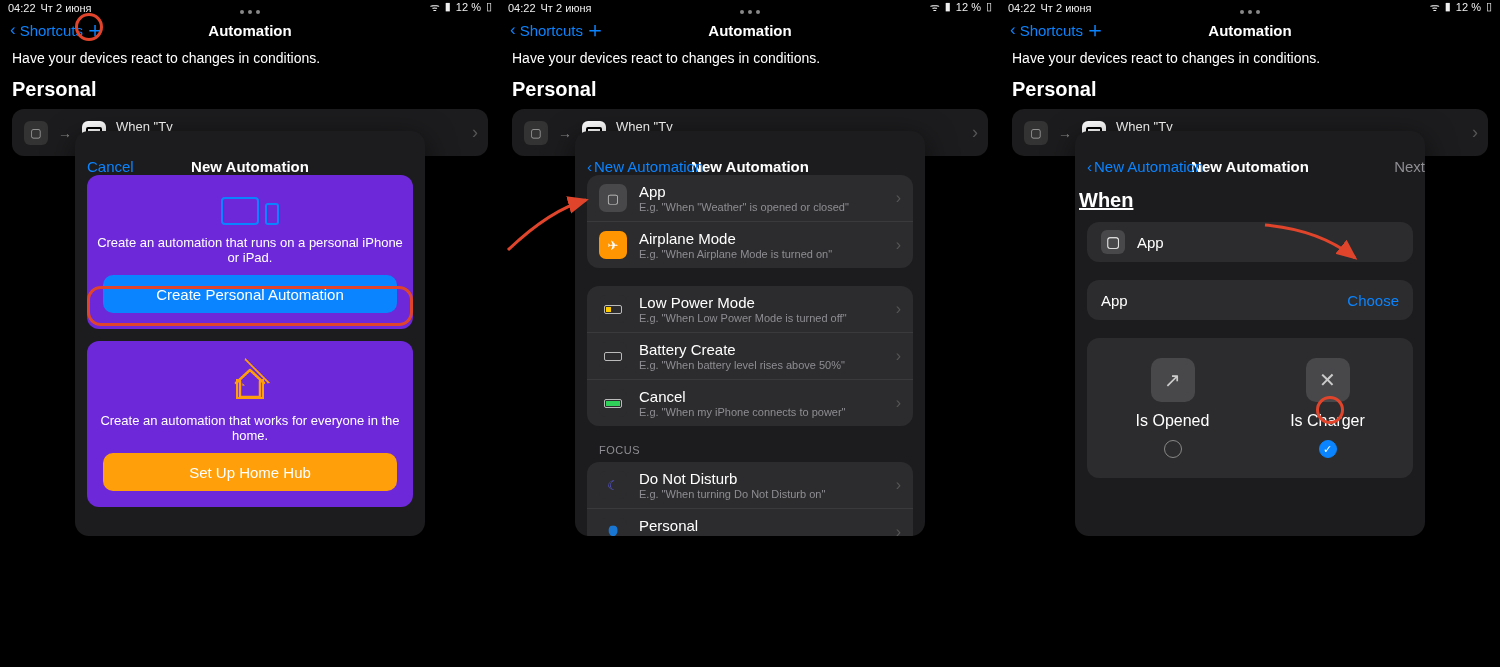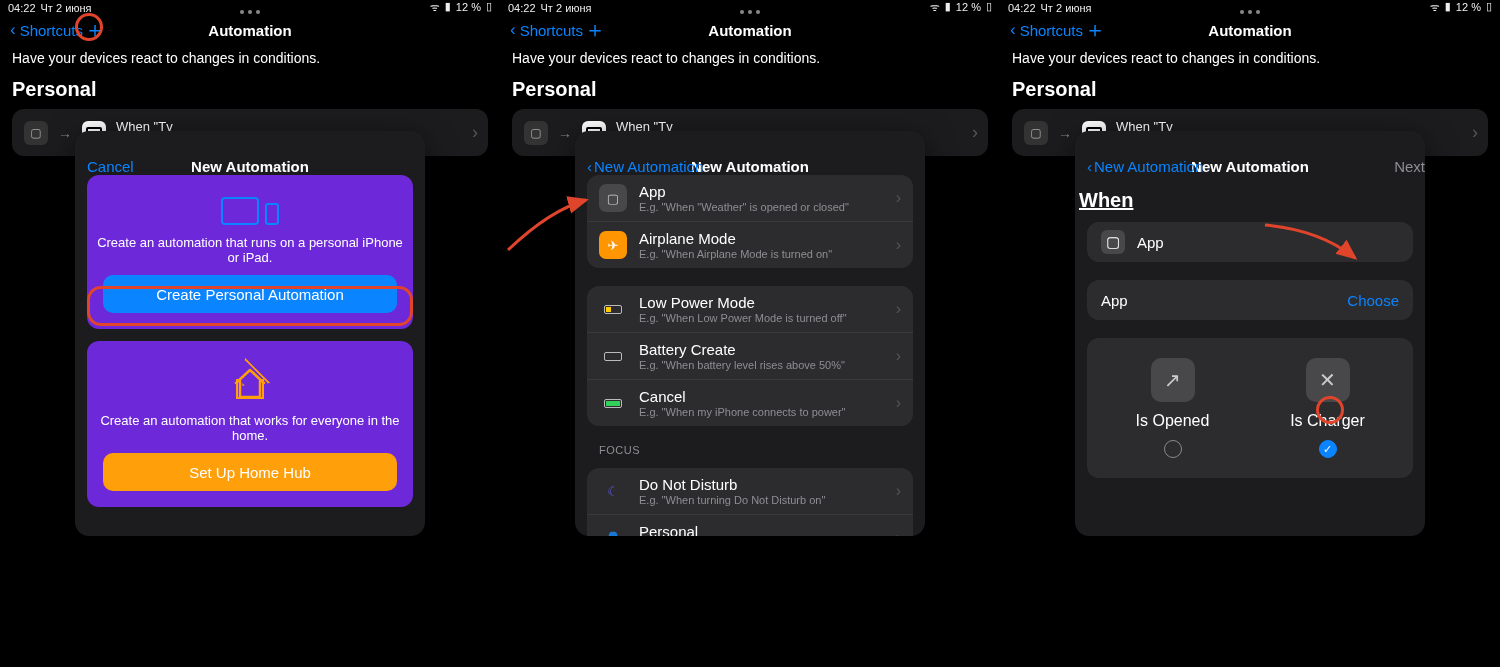--- a/index.html
+++ b/index.html
@@ -43,21 +43,21 @@
   .home-ico::after{content:"";position:absolute;left:2px;right:2px;top:4px;height:18px;border:2px solid #ff9f0a;border-bottom:none;border-left:none;border-right:none;transform:rotate(45deg);transform-origin:center; clip-path:polygon(0 0,100% 0,50% 100%); border:2px solid #ff9f0a; background:none;}
   .home-ico svg{width:40px;height:40px;}
   .list-group{ margin:0 12px 18px; background:#2c2c2e; border-radius:12px; overflow:hidden;}
   .list-row{ display:flex; align-items:center; padding:8px 12px; gap:12px; border-bottom:1px solid #3a3a3c; position:relative;}
   .list-row:last-child{border-bottom:none;}
   .li-ico{ width:28px;height:28px;border-radius:7px; display:flex;align-items:center;justify-content:center; font-size:13px; flex-shrink:0;}
   .li-txt{flex:1;}
   .li-title{font-size:15px;color:#fff;}
   .li-sub{font-size:11px;color:#8e8e93; margin-top:1px;}
   .li-chev{color:#555;font-size:16px;}
-  .group-label{ font-size:11px; color:#8e8e93; padding:0 24px 12px; text-transform:uppercase; letter-spacing:0.5px;}
+  .group-label{ font-size:11px; color:#8e8e93; padding:0 24px 6px; text-transform:uppercase; letter-spacing:0.5px;}
   .when-title{ font-size:20px; font-weight:700; padding:14px 4px 10px;text-decoration:underline;}
   .row-btn{ margin:0 12px 18px; background:#2c2c2e; border-radius:12px; height:40px; display:flex; align-items:center; padding:0 14px; gap:12px; font-size:15px;}
   .row-btn .ri{width:24px;height:24px;border-radius:6px;background:#48484a;display:flex;align-items:center;justify-content:center;}
   .row-btn .choose{margin-left:auto;color:#0a84ff;}
   .toggle-box{ margin:0 12px; background:#2c2c2e; border-radius:12px; padding:20px 8px; display:flex;}
   .toggle-opt{ flex:1; display:flex; flex-direction:column; align-items:center; gap:10px;}
   .toggle-opt .big{ width:44px;height:44px;border-radius:10px;background:#48484a;display:flex;align-items:center;justify-content:center;font-size:20px;color:#ccc;}
   .toggle-opt .lbl{font-size:16px;color:#fff;}
   .toggle-opt .radio{width:18px;height:18px;border:1.5px solid #888;border-radius:50%; display:flex;align-items:center;justify-content:center;}
   .toggle-opt .radio.checked{background:#0a84ff;border-color:#0a84ff;}

